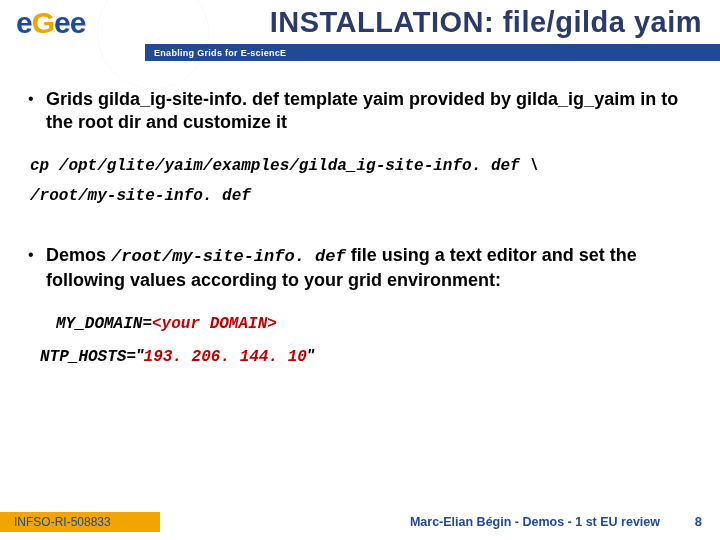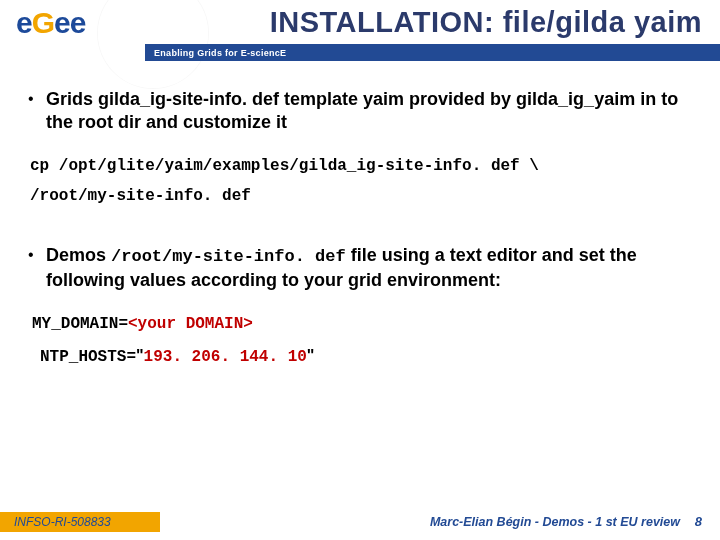--- a/index.html
+++ b/index.html
@@ -21,30 +21,30 @@
   .logo-e2 { color: #1d4a9a; }
   .logo-e3 { color: #1d4a9a; }
 
   
   .body { position: absolute; left: 28px; top: 84px; width: 668px; color: #000; }
   .bullet { display: flex; margin-top: 4px; }
   .bullet .dot { width: 18px; flex: 0 0 18px; font-size: 16px; line-height: 22px; }
   .bullet .txt { font-size: 18px; font-weight: bold; line-height: 23px; }
   .gap-s { height: 20px; }
   .gap-m { height: 32px; }
-  .mono { font-family: "Courier New", monospace; font-size: 16px; font-weight: bold; line-height: 24px; }
+  .mono { font-family: "Courier New", monospace; font-size: 16px; font-weight: bold; line-height: 24px; font-style: italic; }
   .indent { margin-left: 2px; }
   .red { color: #c00000; }
   .quote { font-family: Arial, sans-serif; }
 
   
-  .footer { position: absolute; left: 0; bottom: 0; width: 100%; height: 30px; display: flex; align-items: center; font-style: italic; }
+  .footer { position: absolute; left: 0; bottom: 0; width: 100%; height: 30px; display: flex; align-items: center; }
   .footer-orange { position: absolute; left: 0; bottom: 8px; width: 160px; height: 20px; background: #f2a500; }
   .footer-orange-text { position: absolute; left: 14px; bottom: 11px; font-size: 12px; color: #224a94; font-weight: normal; }
-  .footer-right { position: absolute; right: 40px; bottom: 11px; font-size: 12.5px; color: #224a94; font-weight: bold; margin-left: 27px; }
+  .footer-right { position: absolute; right: 60px; bottom: 11px; font-size: 12.5px; color: #224a94; font-weight: bold; margin-left: 27px; }
   .footer-page { position: absolute; right: 18px; bottom: 11px; font-size: 13px; color: #224a94; font-weight: bold; }
 </style>
 </head>
 <body>
 
 <div class="slide">
 
   <div class="header">
     <div class="logo-wrap">
       <div class="logo-arc"></div>
@@ -77,21 +77,21 @@
 
     <div class="bullet">
       <div class="dot">•</div>
       <div class="txt">
         <span>Demos </span><span class="mono" style="font-size:17px">/root/my-site-info. def</span><span> file using a text editor and set the following values according to your grid environment:</span>
       </div>
     </div>
 
     <div class="gap-s"></div>
 
-    <div class="mono" style="margin-left:4px">
+    <div class="mono" style="margin-left:28px">
       <span>MY_DOMAIN=</span><span class="red">&lt;your DOMAIN&gt;</span>
     </div>
     <div style="height:8px"></div>
     <div class="mono" style="margin-left:12px">
       <span>NTP_HOSTS=</span><span class="quote">"</span><span class="red">193. 206. 144. 10</span><span class="quote">"</span>
     </div>
 
   </div>
 
   <div class="footer">

